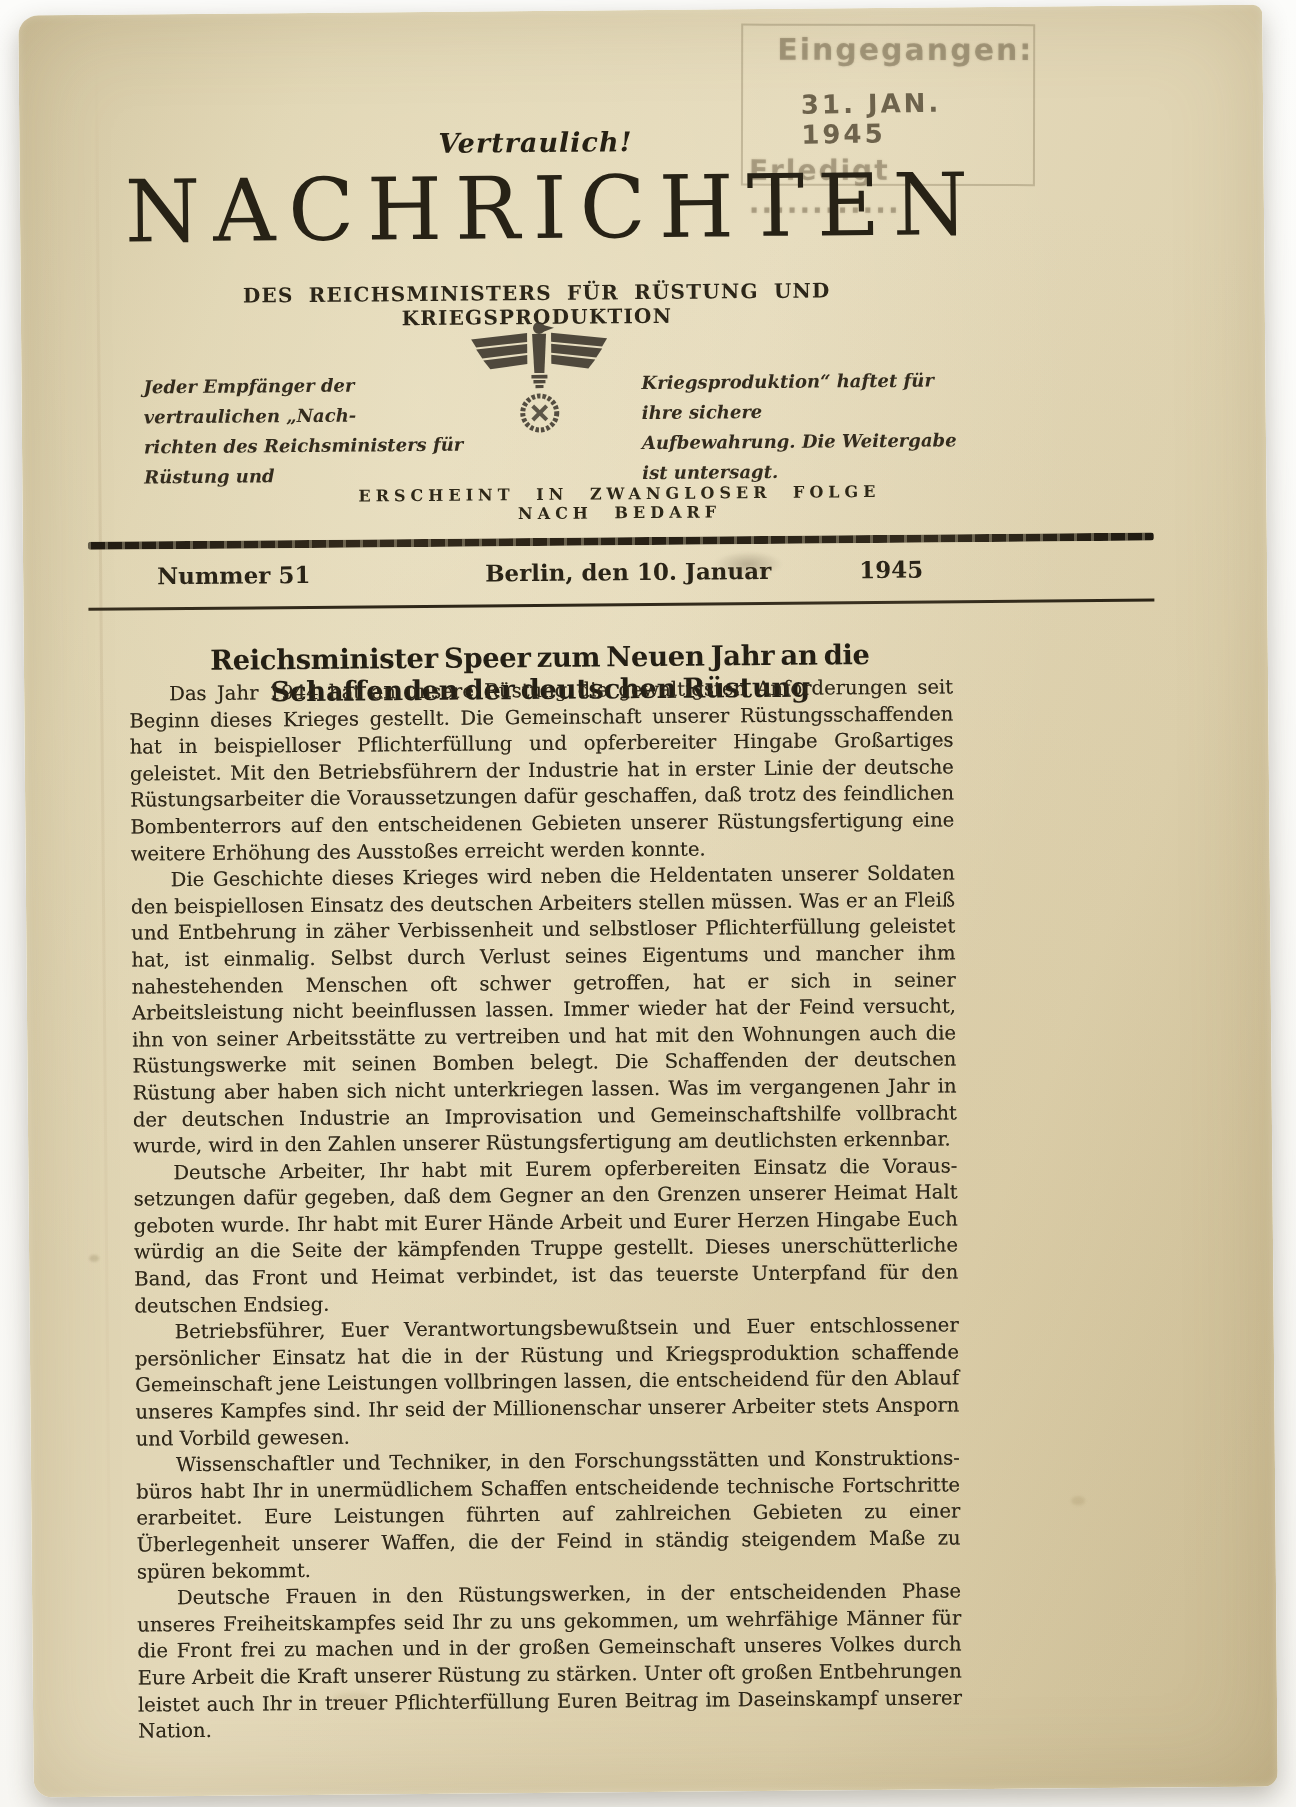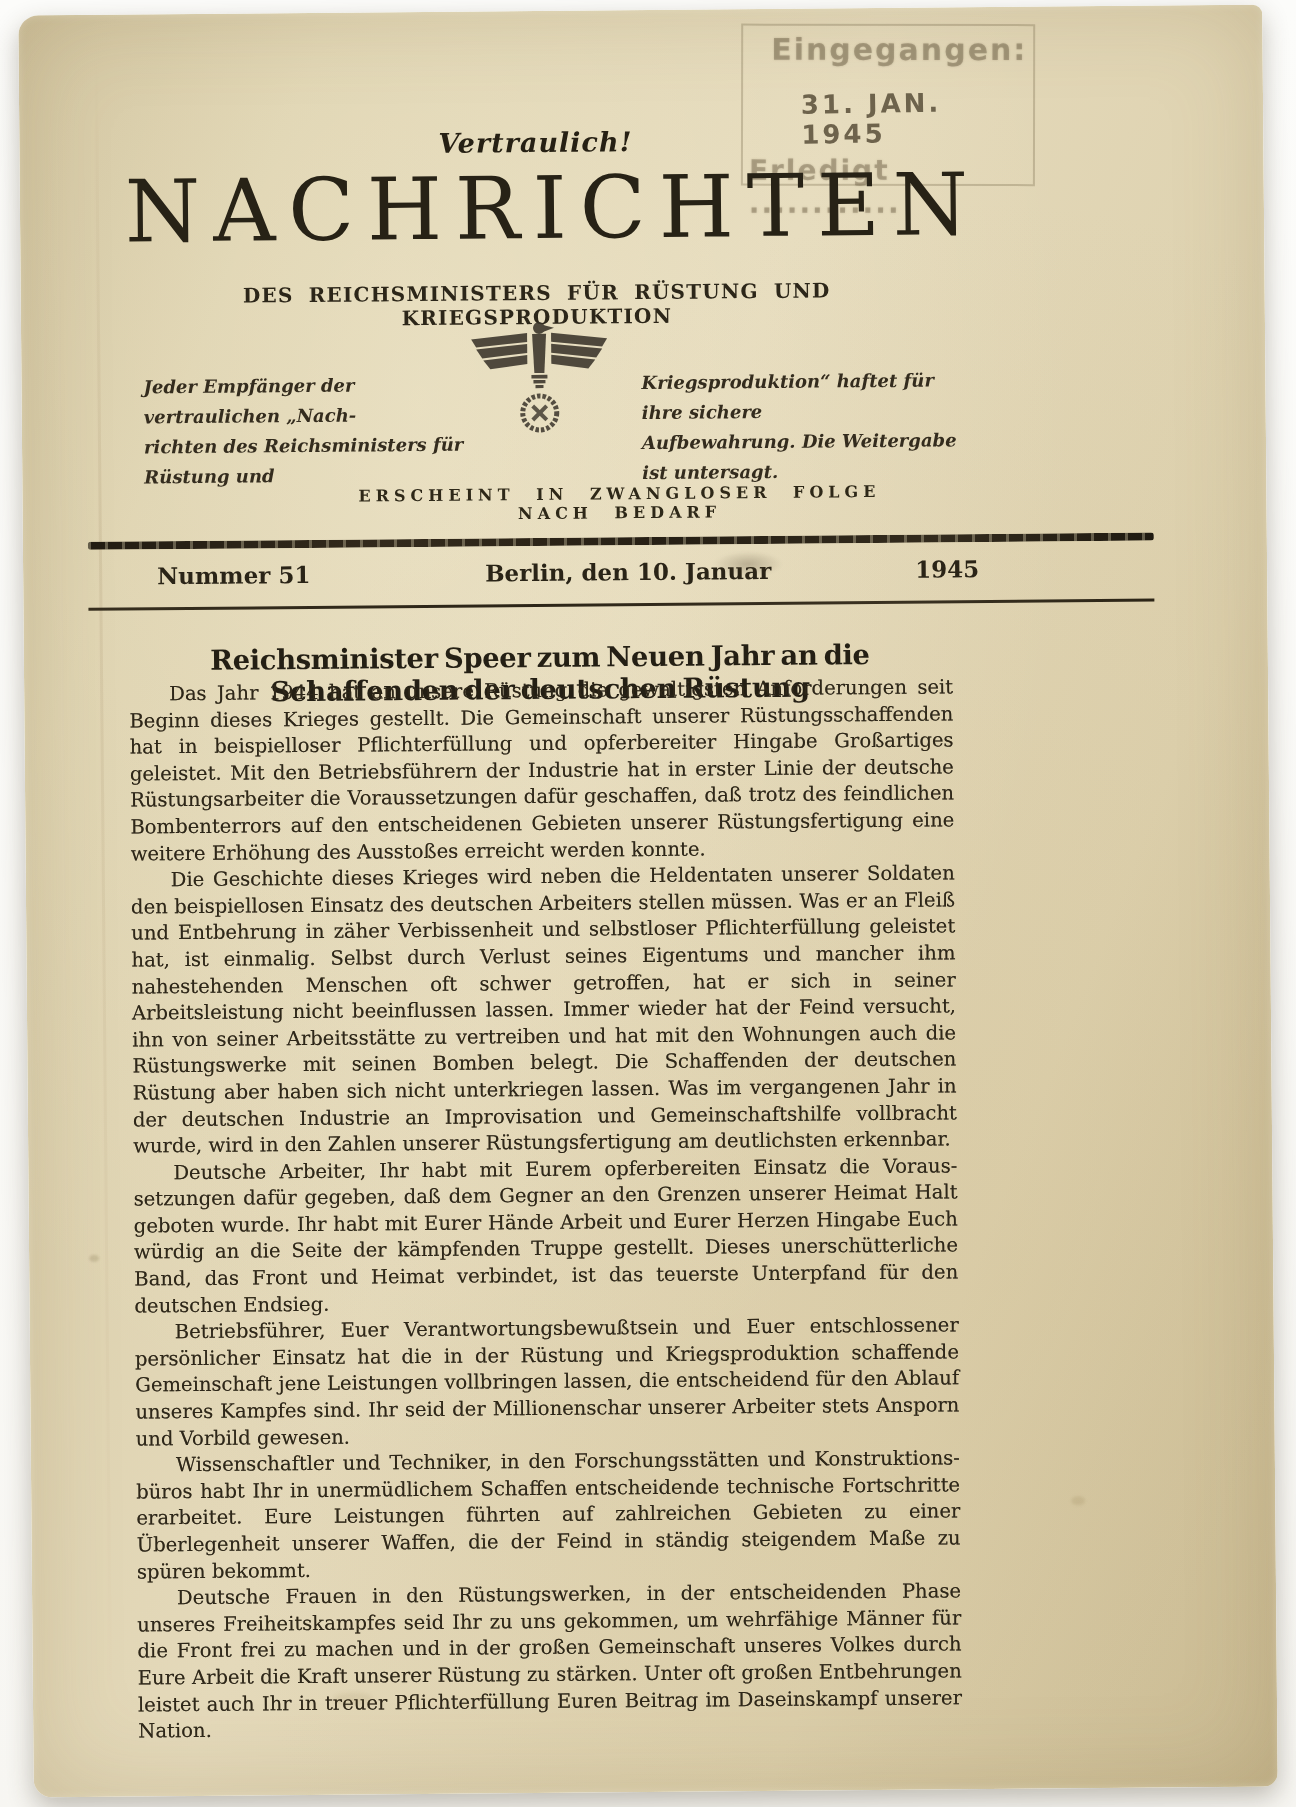--- a/index.html
+++ b/index.html
@@ -24,21 +24,21 @@
     content:"";position:absolute;left:76px;top:0;width:3px;height:100%;
     background:linear-gradient(180deg,transparent 2%,rgba(110,88,48,.10) 30%,rgba(110,88,48,.05) 60%,transparent 95%);
   }
   .fleck{position:absolute;border-radius:50%;pointer-events:none;}
   
   .stamp{
     position:absolute;left:722px;top:16px;width:290px;height:158px;
     border:2px solid rgba(112,98,70,.30);transform:rotate(.6deg);
     font-family:"DejaVu Sans","Liberation Sans",sans-serif;
   }
-  .stamp-line1{position:absolute;left:28px;top:6px;font-size:30px;font-weight:bold;
+  .stamp-line1{position:absolute;left:34px;top:6px;font-size:30px;font-weight:bold;
     color:rgba(122,108,82,.48);letter-spacing:2px;text-shadow:0 0 2px rgba(122,108,82,.35);}
   .stamp-date{position:absolute;left:58px;top:62px;font-size:26px;font-weight:bold;
     color:rgba(88,78,56,.85);letter-spacing:3px;transform:rotate(-1deg);}
   .stamp-line2{position:absolute;left:6px;top:128px;font-size:28px;font-weight:bold;
     color:rgba(122,108,82,.42);letter-spacing:2px;text-shadow:0 0 2px rgba(122,108,82,.3);}
   
   .col{position:absolute;left:105px;width:822px;text-align:center;}
   .confidential{top:116px;font-size:27px;font-weight:bold;font-style:italic;letter-spacing:1px;color:#262014;}
   .title{top:150px;font-size:86px;line-height:1.1;letter-spacing:13px;color:#27221674;
     color:#272216;font-weight:normal;}
@@ -51,21 +51,21 @@
   .frequency{position:absolute;left:297px;top:474px;width:600px;text-align:center;
     font-size:16px;font-weight:bold;letter-spacing:5px;word-spacing:11px;color:#2e2818;}
   
   .rule-thick{position:absolute;left:65px;top:527px;width:1066px;height:8px;border-radius:3px;
     background:
       repeating-linear-gradient(90deg,rgba(225,215,180,.35) 0 3px,transparent 3px 17px),
       linear-gradient(90deg,#221c12,#332a1c 28%,#261f14 55%,#332b1d 80%,#1f1a11);}
   .issue{position:absolute;top:548px;font-size:23px;font-weight:bold;color:#2a2417;}
   .issue-number{left:134px;}
   .issue-place{left:305px;width:600px;text-align:center;}
-  .issue-year{left:870px;width:86px;text-align:right;}
+  .issue-year{left:825px;width:86px;text-align:center;}
   .rule-thin{position:absolute;left:65px;top:593px;width:1066px;height:3px;
     background:linear-gradient(90deg,#362e1e,#2c2517 40%,#3a3121 75%,#2c2517);}
   .smudge{position:absolute;left:690px;top:542px;width:70px;height:26px;border-radius:50%;
     background:radial-gradient(ellipse,rgba(70,58,38,.28),transparent 70%);filter:blur(1px);}
   
   .headline{top:630px;font-size:27.5px;font-weight:bold;letter-spacing:-.4px;word-spacing:-3px;color:#241f14;}
   .body{position:absolute;left:105px;top:667px;width:824px;font-size:19.6px;line-height:26.6px;
     text-align:justify;color:#2e2719;text-shadow:0 0 .4px rgba(46,39,25,.55);}
   .body p{margin:0;text-indent:40px;}
   .abs{position:absolute;}

